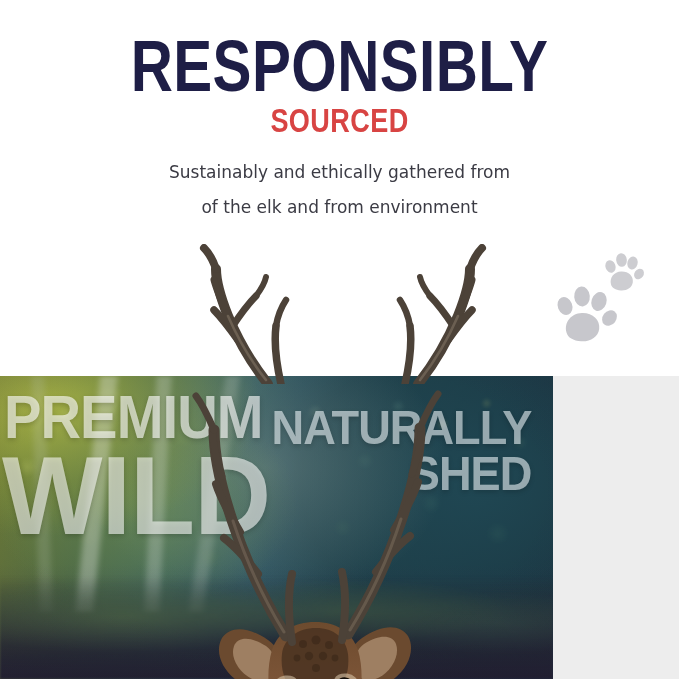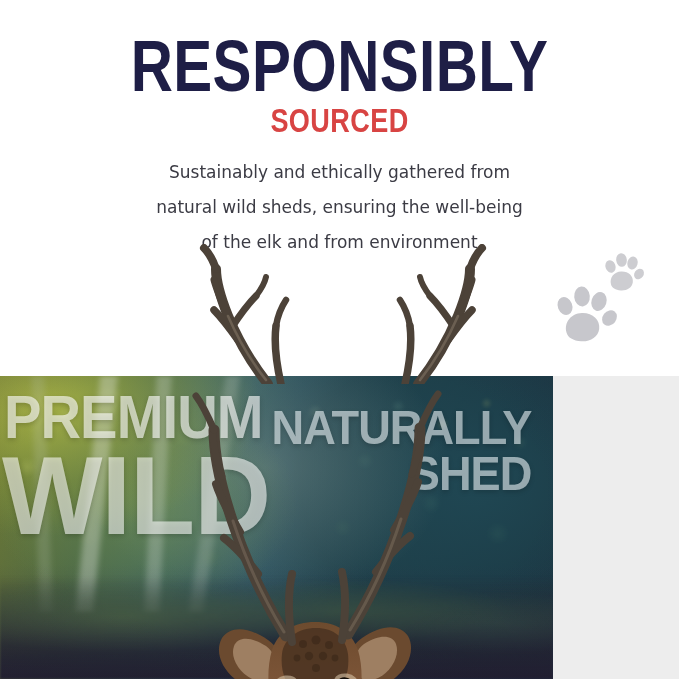--- a/index.html
+++ b/index.html
@@ -171,21 +171,20 @@
 <div id="infographic">
 
   <div class="top-panel">
 
     <div class="headline">RESPONSIBLY</div>
 
     <div class="subhead">SOURCED</div>
 
     <div class="bodytext">
       <span class="ln">Sustainably and ethically gathered from</span>
-      <span class="ln">natural wild sheds, ensuring the well-being</span>
       <span class="ln">of the elk and from environment</span>
     </div>
 
     <div class="paw" style="left:601px;top:251px;">
       <svg width="46" height="46" viewBox="0 0 46 46" aria-hidden="true">
         <g fill="#cdcdd1">
           <ellipse cx="9.5" cy="15.5" rx="5.0" ry="6.3" transform="rotate(-20 9.5 15.5)"></ellipse>
           <ellipse cx="20.5" cy="9.0" rx="5.3" ry="6.8" transform="rotate(-6 20.5 9)"></ellipse>
           <ellipse cx="31.5" cy="12.0" rx="5.1" ry="6.5" transform="rotate(16 31.5 12)"></ellipse>
           <ellipse cx="38.0" cy="23.0" rx="4.6" ry="5.6" transform="rotate(34 38 23)"></ellipse>

